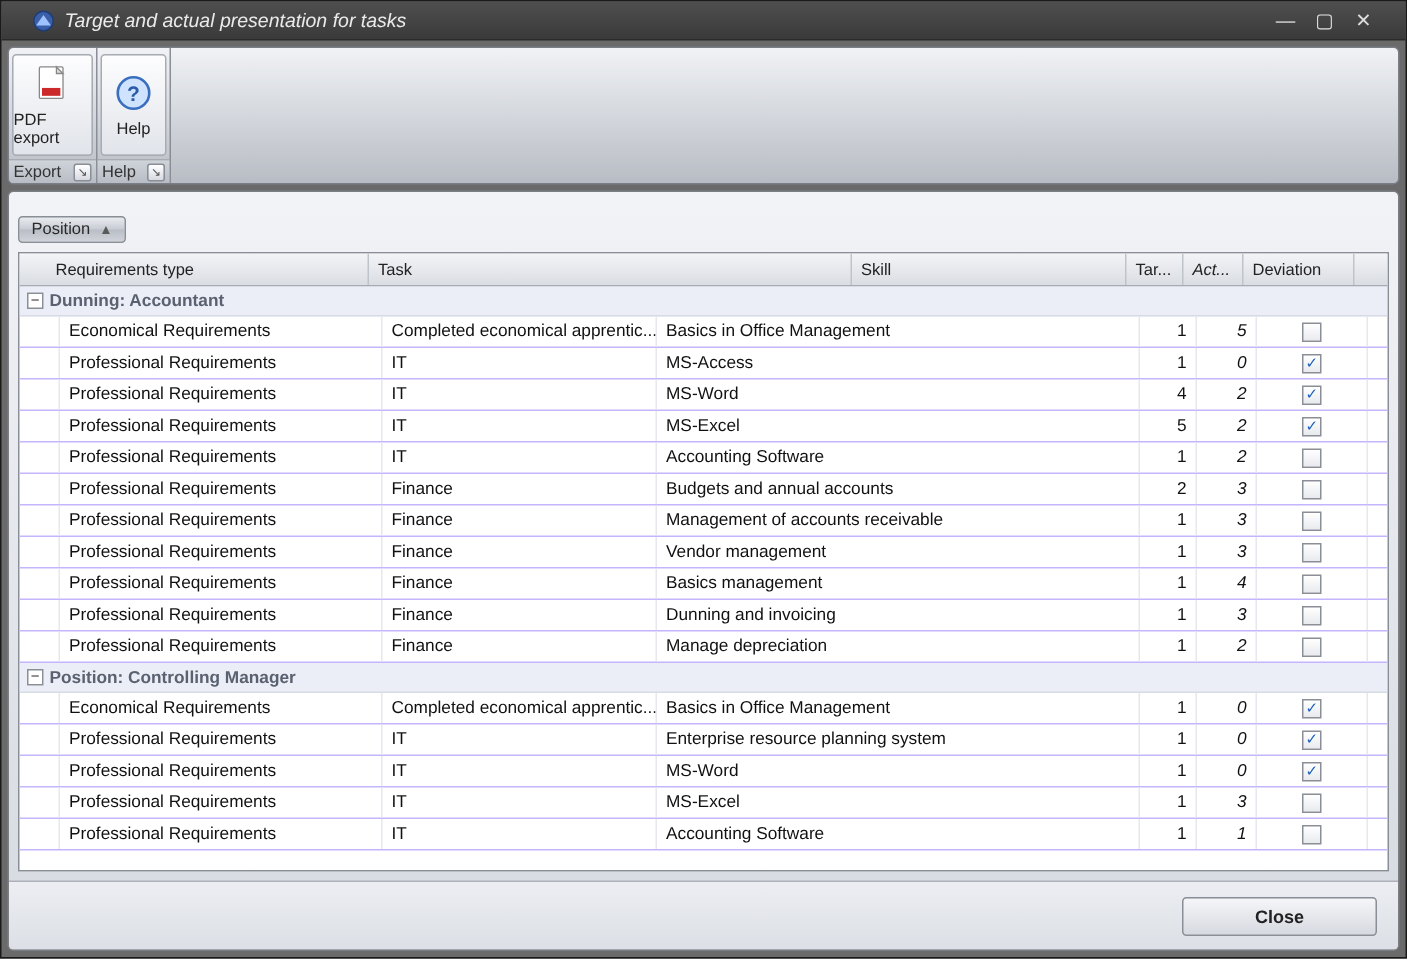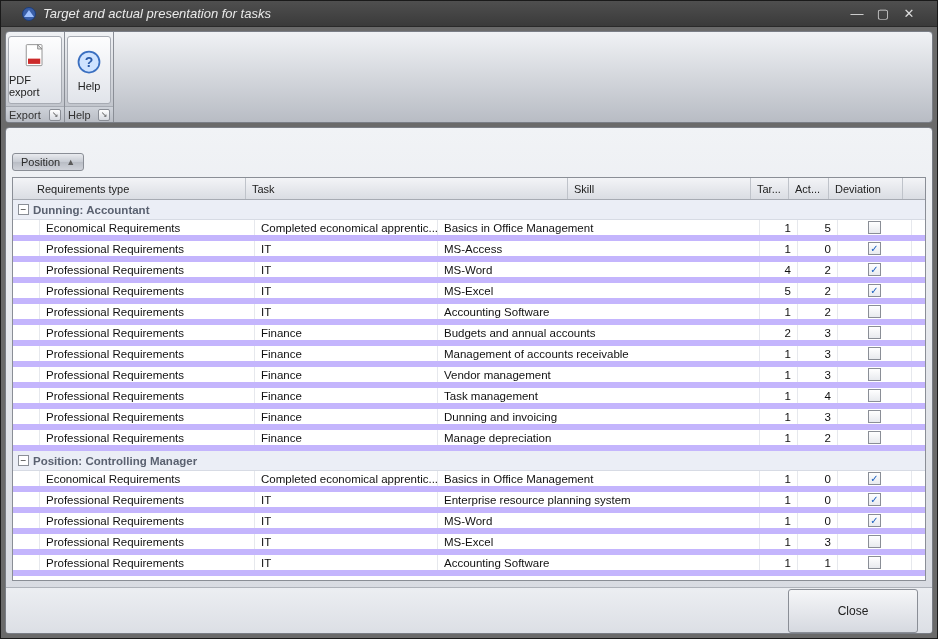--- a/index.html
+++ b/index.html
@@ -85,22 +85,21 @@
   .content-shell {
     flex:1;
     margin:0 4px 4px 4px;
     background:linear-gradient(#f1f3f6,#d6d9e0);
     border:1px solid #7a7e86;
     border-radius:4px;
     display:flex; flex-direction:column;
     overflow:hidden;
   }
   .group-bar {
-    padding:6px 6px 0 6px;
-    margin-top:19px;
+    padding:16px 6px 0 6px;
   }
   .group-chip {
     display:inline-flex; align-items:center; gap:6px;
     background:linear-gradient(#e9ebef,#c7cbd3 49%,#b8bcc4 50%,#d0d3da);
     border:1px solid #8a8e96;
     border-radius:3px;
     padding:2px 8px;
     font-size:11px; color:#2a2a2a;
     cursor:pointer;
   }
@@ -129,21 +128,21 @@
     padding:0 6px;
     display:flex; align-items:center;
     cursor:pointer;
     white-space:nowrap; overflow:hidden; text-overflow:ellipsis;
   }
   .col-expander { width:18px; flex:0 0 18px; border-right:none; }
   .col-reqtype  { width:215px; flex:0 0 215px; }
   .col-skill    { width:183px; flex:0 0 183px; }
   .col-task     { width:322px; flex:0 0 322px; }
   .col-tar      { width:38px;  flex:0 0 38px; text-align:right; justify-content:flex-start;}
-  .col-act      { width:40px;  flex:0 0 40px; }
+  .col-act      { width:40px;  flex:0 0 40px;font-style:italic; }
   .col-dev      { width:74px;  flex:0 0 74px; }
 
   .grid-body {
     flex:1; overflow-y:scroll; overflow-x:hidden;
     font-size:11.5px; color:#111;
   }
   .group-row {
     background:#ebeef6;
     border-bottom:1px solid #d7dbe4;
     height:20px;
@@ -153,21 +152,21 @@
     padding-left:2px;
   }
   .group-row .expander {
     width:11px;height:11px; border:1px solid #8a8e96; background:#fff;
     margin:0 4px 0 3px;
     display:flex;align-items:center;justify-content:center;
     font-size:10px; line-height:9px; color:#333; font-weight:normal;
   }
   .data-row {
     display:flex; height:21px;
-    border-bottom:6px solid #c4b5fd;
+    border-bottom:1px solid #c4b5fd;
   }
   .cell {
     border-right:1px solid #e6e8ed;
     padding:0 6px;
     display:flex; align-items:center;
     white-space:nowrap; overflow:hidden; text-overflow:ellipsis;
   }
   .cell.col-expander { padding-left:20px;}
   .cell.num { justify-content:flex-end; }
   .cell.center { justify-content:center;}
@@ -187,25 +186,25 @@
 
   
   .footer {
     height:46px;
     border-top:1px solid #aeb2ba;
     display:flex; justify-content:flex-end; align-items:center;
     padding:0 14px;
     background:linear-gradient(#eceef2,#dcdfe5);
   }
   .btn {
-    min-width:130px; height:44px;
+    min-width:130px; height:26px;
     background:linear-gradient(#f5f6f8,#d6d9e0);
     border:1px solid #8a8e96; border-radius:3px;
     cursor:pointer;
-    font-size:12px; color:#222;
+    font-size:12px; color:#222;font-weight:bold;
   }
 </style>
 </head>
 <body>
 
 <div class="window">
 
   <div class="titlebar">
     <span class="appicon">
       <svg viewBox="0 0 16 16">
@@ -363,21 +362,21 @@
             <div class="cell col-tar num">1</div>
             <div class="cell col-act num">3</div>
             <div class="cell col-dev center">
               <span class="devbox"></span>
             </div>
           </div>
           <div class="data-row">
             <div class="cell col-expander"></div>
             <div class="cell col-reqtype">Professional Requirements</div>
             <div class="cell col-skill">Finance</div>
-            <div class="cell col-task">Task management</div>
+            <div class="cell col-task">Basics management</div>
             <div class="cell col-tar num">1</div>
             <div class="cell col-act num">4</div>
             <div class="cell col-dev center">
               <span class="devbox"></span>
             </div>
           </div>
           <div class="data-row">
             <div class="cell col-expander"></div>
             <div class="cell col-reqtype">Professional Requirements</div>
             <div class="cell col-skill">Finance</div>

